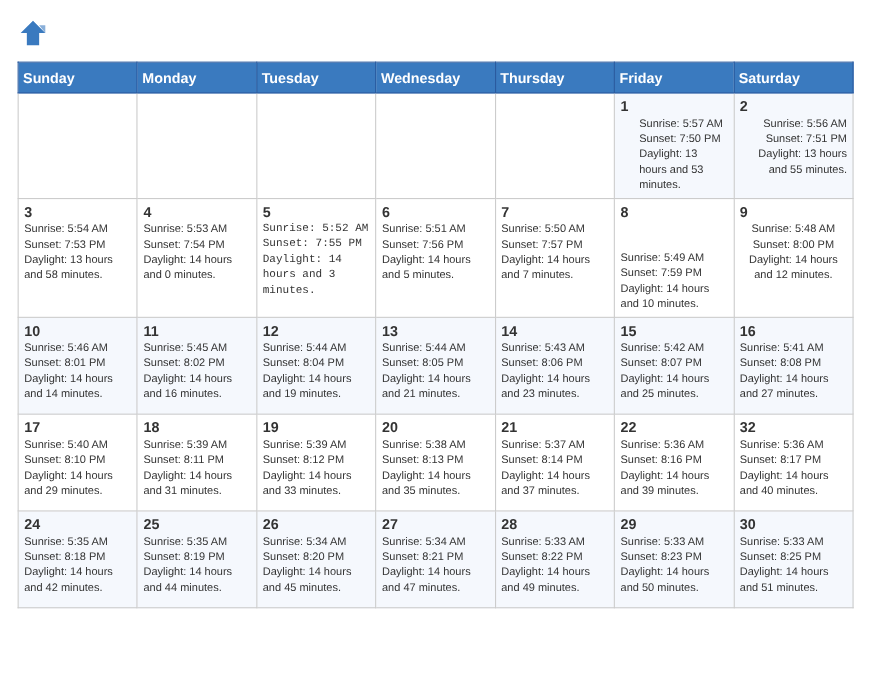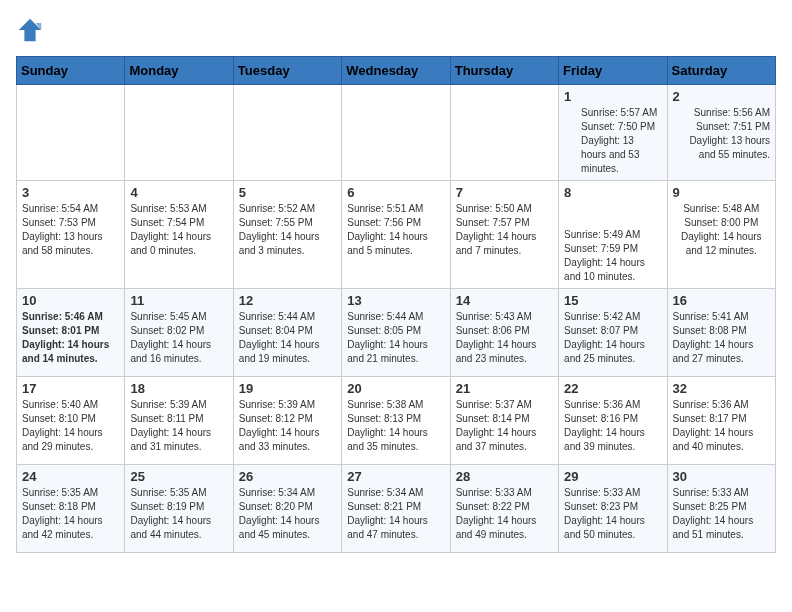--- a/index.html
+++ b/index.html
@@ -49,21 +49,21 @@
       font-size: 16px;
       color: #555;
     }
     table {
       width: 100%;
       border-collapse: collapse;
       table-layout: fixed;
     }
     thead th {
       background-color: #3a7abf;
-      color: #000000;
+      color: #ffffff;
       font-size: 13px;
       font-weight: bold;
       padding: 6px 4px;
       text-align: left;
       border: 1px solid #2a5a9f;
     }
     tbody td {
       border: 1px solid #ccc;
       vertical-align: top;
       padding: 4px 5px;
@@ -155,21 +155,21 @@
 Daylight: 13 hours and 58 minutes.</div>
         </td>
         <td>
           <span class="day-num">4</span>
           <div class="day-info" style="white-space: pre-line;">Sunrise: 5:53 AM
 Sunset: 7:54 PM
 Daylight: 14 hours and 0 minutes.</div>
         </td>
         <td>
           <span class="day-num">5</span>
-          <div class="day-info" style="white-space: pre-line;">Sunrise: 5:52 AM
+          <div class="day-info" style="white-space: pre-line; font-family: Liberation Mono, monospace;">Sunrise: 5:52 AM
 Sunset: 7:55 PM
 Daylight: 14 hours and 3 minutes.</div>
         </td>
         <td>
           <span class="day-num">6</span>
           <div class="day-info" style="white-space: pre-line;">Sunrise: 5:51 AM
 Sunset: 7:56 PM
 Daylight: 14 hours and 5 minutes.</div>
         </td>
         <td>
@@ -187,21 +187,21 @@
         <td>
           <span class="day-num">9</span>
           <div class="day-info" style="white-space: pre-line; text-align: center;">Sunrise: 5:48 AM
 Sunset: 8:00 PM
 Daylight: 14 hours and 12 minutes.</div>
         </td>
       </tr>
       <tr>
         <td>
           <span class="day-num">10</span>
-          <div class="day-info" style="white-space: pre-line; font-weight: bold;">Sunrise: 5:46 AM
+          <div class="day-info" style="white-space: pre-line;">Sunrise: 5:46 AM
 Sunset: 8:01 PM
 Daylight: 14 hours and 14 minutes.</div>
         </td>
         <td>
           <span class="day-num">11</span>
           <div class="day-info" style="white-space: pre-line;">Sunrise: 5:45 AM
 Sunset: 8:02 PM
 Daylight: 14 hours and 16 minutes.</div>
         </td>
         <td>

